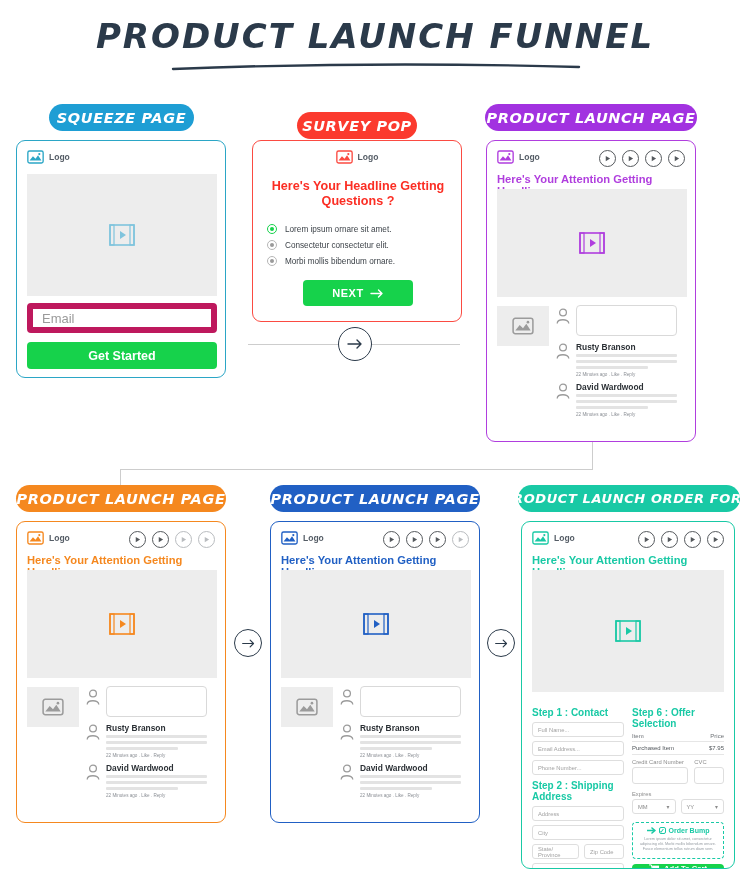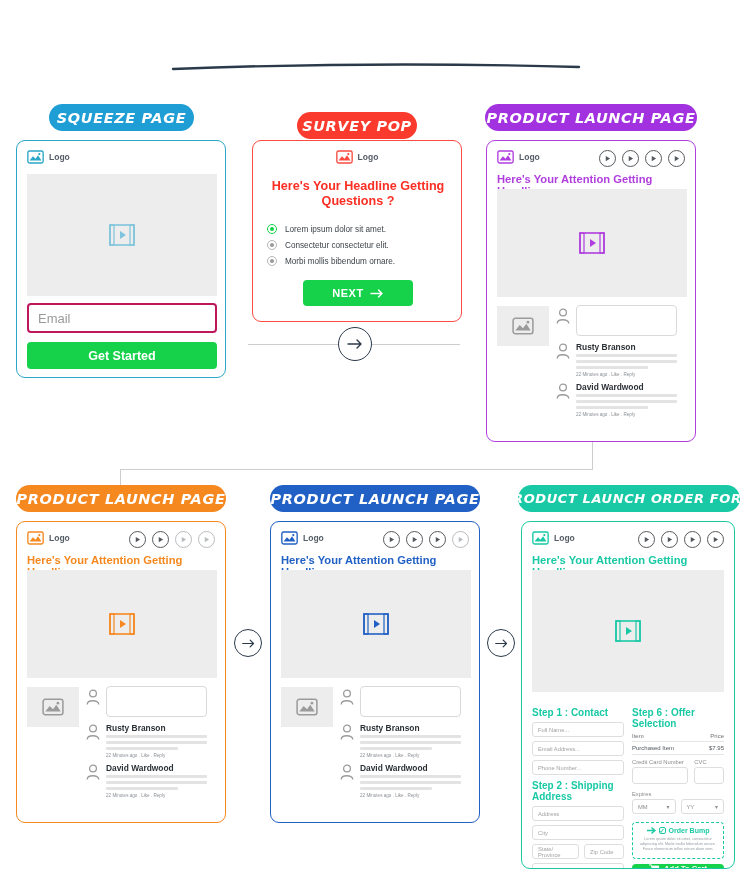--- a/index.html
+++ b/index.html
@@ -62,21 +62,21 @@
   
   .media {
     background: #ededed;
     display: flex; align-items: center; justify-content: center;
   }
   .film { width: 26px; height: 24px; }
 
   
   .text-input {
     background: #ffffff;
-    border: 2px solid #be185d;
+    border: 6px solid #be185d;
     border-radius: 4px;
     font-size: 12px;
     color: #9a9a9a;
     display: flex; align-items: center;
     padding: 0 9px;
   }
   .cta {
     border-radius: 4px;
     background: #16d24b;
     color: #ffffff;
@@ -195,20 +195,21 @@
   }
   .arrow-circle svg { width: 18px; height: 18px; }
   .arrow-circle.sm { width: 28px; height: 28px; }
   .arrow-circle.sm svg { width: 15px; height: 15px; }
 </style>
 </head>
 <body>
 
 <div class="page">
 
+  <div class="title">PRODUCT LAUNCH FUNNEL</div>
   <svg class="title-underline" viewBox="0 0 412 10">
     <path d="M3 7 Q206 -1 409 5" stroke="#2b3a4a" stroke-width="2.4" fill="none" stroke-linecap="round"></path>
   </svg>
 
   <div class="badge" style="left:49px;top:104px;width:145px;background:#1e9ed4;">SQUEEZE PAGE</div>
   <div class="badge" style="left:297px;top:112px;width:120px;background:#fb3a2e;">SURVEY POP</div>
   <div class="badge" style="left:485px;top:104px;width:212px;background:#a232e0;">PRODUCT LAUNCH PAGE</div>
 
   <div class="card" id="squeeze-card">
     <div class="card-inner">
@@ -244,21 +245,21 @@
           <circle cx="14.5" cy="4.5" r="1.3" fill="#fb4b42"></circle>
         </svg>
         <span class="logo-text">Logo</span>
       </div>
 
       <div id="survey-head">Here's Your Headline Getting Questions ?</div>
 
       <div class="opt-list">
         <div class="opt">
           <span class="radio on"></span>
-          <span class="opt-label">Lorem ipsum dolor sit amet.</span>
+          <span class="opt-label">Lorem ipsum ornare sit amet.</span>
         </div>
         <div class="opt">
           <span class="radio"></span>
           <span class="opt-label">Consectetur consectetur elit.</span>
         </div>
         <div class="opt">
           <span class="radio"></span>
           <span class="opt-label">Morbi mollis bibendum ornare.</span>
         </div>
       </div>

